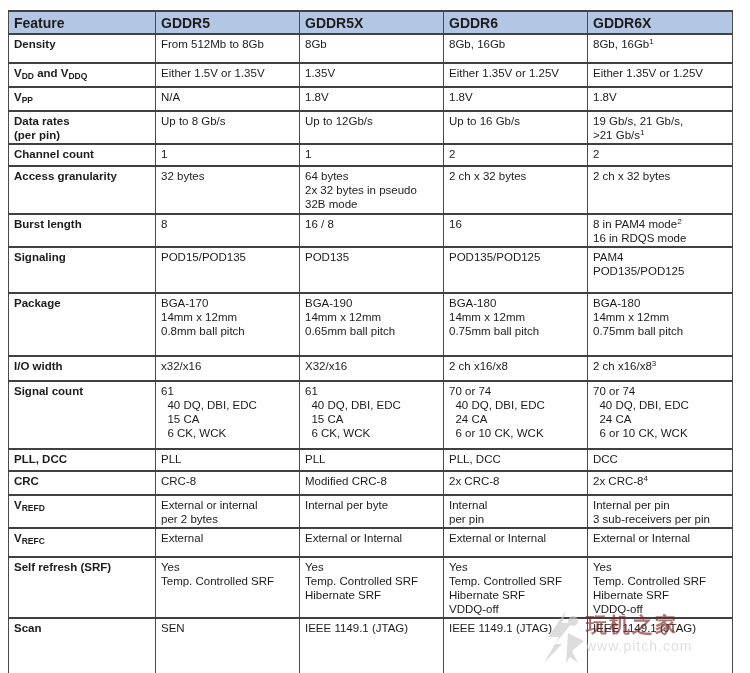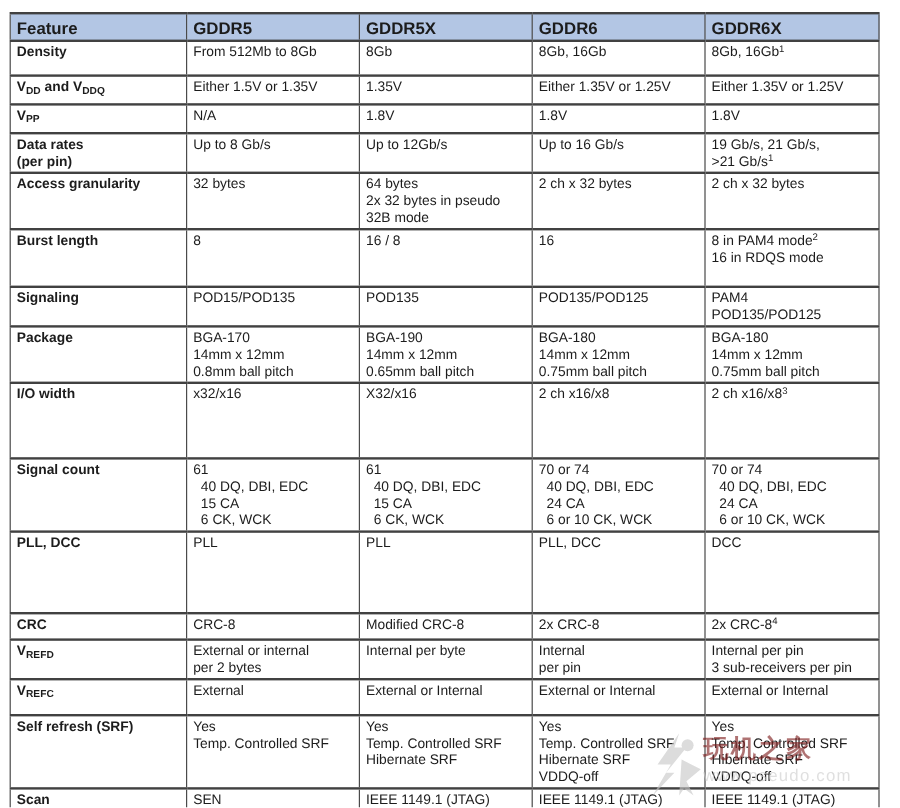--- a/index.html
+++ b/index.html
@@ -170,20 +170,37 @@
           <td>
             <div class="ln"><span>Up to 16 Gb/s</span></div>
           </td>
           <td>
             <div class="ln"><span>19 Gb/s, 21 Gb/s,</span></div>
             <div class="ln"><span>&gt;21 Gb/s</span><sup>1</sup></div>
           </td>
         </tr>
         <tr>
           <td class="feat">
+            <div class="ln"><span>Channel count</span></div>
+          </td>
+          <td>
+            <div class="ln"><span>1</span></div>
+          </td>
+          <td>
+            <div class="ln"><span>1</span></div>
+          </td>
+          <td>
+            <div class="ln"><span>2</span></div>
+          </td>
+          <td>
+            <div class="ln"><span>2</span></div>
+          </td>
+        </tr>
+        <tr>
+          <td class="feat">
             <div class="ln"><span>Access granularity</span></div>
           </td>
           <td>
             <div class="ln"><span>32 bytes</span></div>
           </td>
           <td>
             <div class="ln"><span>64 bytes</span></div>
             <div class="ln"><span>2x 32 bytes in pseudo</span></div>
             <div class="ln"><span>32B mode</span></div>
           </td>
@@ -421,17 +438,17 @@
   <div class="watermark">
     <div class="wm-logo">
       <svg width="44" height="54" viewBox="0 0 44 54">
         <polygon points="24,0 6,26 17,26 2,52 20,33 13,33 30,12 20,12" fill="#c7c7c7"></polygon>
         <circle cx="31" cy="10" r="5" fill="#c7c7c7"></circle>
         <path d="M26 22 L42 30 L30 40 L36 52 L28 46 L24 52 Z" fill="#c7c7c7"></path>
       </svg>
     </div>
     <div class="wm-text">
       <div class="wm-brand">玩机之家</div>
-      <div class="wm-url">www.pseudo.com</div>
+      <div class="wm-url">www.pitch.com</div>
     </div>
   </div>
 
 </div>
 
 </body></html>

